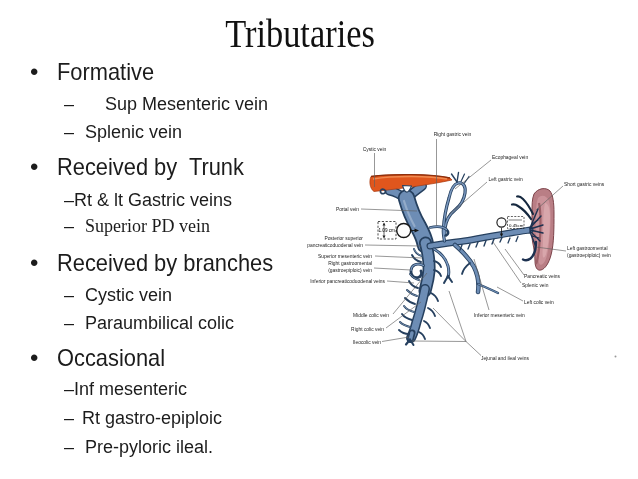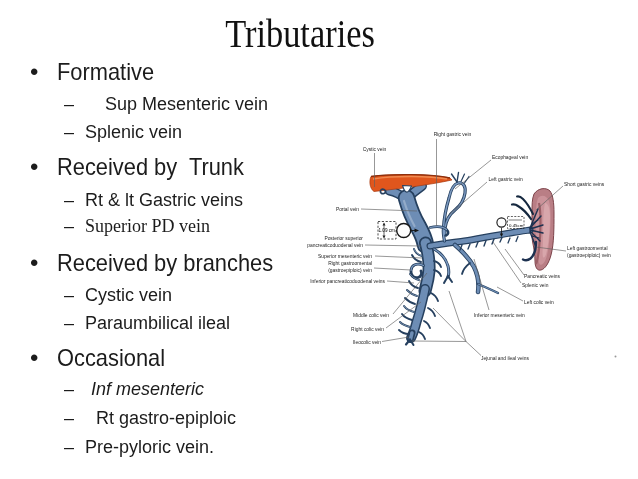--- a/index.html
+++ b/index.html
@@ -20,39 +20,39 @@
 <span class="l b" style="left:30px;top:58px;">•</span>
 <span class="l m" style="left:57px;top:58px;">Formative</span>
 <span class="l d" style="left:64px;top:94px;">–</span>
 <span class="l s" style="left:85px;top:94px;margin-left:20px;">Sup Mesenteric vein</span>
 <span class="l d" style="left:64px;top:122px;">–</span>
 <span class="l s" style="left:85px;top:122px;">Splenic vein</span>
 
 <span class="l b" style="left:30px;top:153px;">•</span>
 <span class="l m" style="left:57px;top:153px;">Received by  Trunk</span>
 <span class="l d" style="left:64px;top:190px;">–</span>
-<span class="l s" style="left:85px;top:190px;">Rt &amp; lt Gastric veins</span>
+<span class="l s" style="left:74px;top:190px;">Rt &amp; lt Gastric veins</span>
 <span class="l d" style="left:64px;top:216px;">–</span>
 <span class="l s" style="left:85px;top:216px;font-family:Liberation Serif, serif;">Superior PD vein</span>
 
 <span class="l b" style="left:30px;top:249px;">•</span>
 <span class="l m" style="left:57px;top:249px;">Received by branches</span>
 <span class="l d" style="left:64px;top:285px;">–</span>
 <span class="l s" style="left:85px;top:285px;">Cystic vein</span>
 <span class="l d" style="left:64px;top:313px;">–</span>
-<span class="l s" style="left:85px;top:313px;">Paraumbilical ileal</span>
+<span class="l s" style="left:85px;top:313px;">Paraumbilical colic</span>
 
 <span class="l b" style="left:30px;top:344px;">•</span>
 <span class="l m" style="left:57px;top:344px;">Occasional</span>
 <span class="l d" style="left:64px;top:379px;">–</span>
-<span class="l s" style="left:91px;top:379px;font-style:italic;">Inf mesenteric</span>
+<span class="l s" style="left:74px;top:379px;">Inf mesenteric</span>
 <span class="l d" style="left:64px;top:408px;">–</span>
-<span class="l s" style="left:96px;top:408px;text-align:right;">Rt gastro-epiploic</span>
+<span class="l s" style="left:82px;top:408px;text-align:right;">Rt gastro-epiploic</span>
 <span class="l d" style="left:64px;top:437px;">–</span>
-<span class="l s" style="left:85px;top:437px;">Pre-pyloric vein.</span>
+<span class="l s" style="left:85px;top:437px;">Pre-pyloric ileal.</span>
 
 <svg style="position:absolute;left:290px;top:112px;" width="348" height="280" viewBox="290 112 348 280">
 
   <path d="M534,194 C538,188 546,187 550,191 C553,195 554,203 554,213 C554,228 554,244 551,255 C549,263 545,269 541,270 C537,271 535,267 535,261 C535,255 534,249 533,244 C532,240 532,235 532,230 C532,224 532,218 532,212 C532,205 532,199 534,194 Z" fill="#b97e85" stroke="#7d434a" stroke-width="1"></path>
   <path d="M538,198 C542,194 547,196 549,201 C551,208 551,220 550,232 C549,245 548,255 545,261 C543,265 540,266 539,263 C538,259 538,253 537,247 C536,238 535,228 536,218 C536,210 536,203 538,198 Z" fill="#cb939a"></path>
   <path d="M545,203 C548,203 550,208 550,216 C550,228 549,240 547,250 C546,256 544,259 543,257 C542,254 543,247 543,240 C543,228 543,212 545,203 Z" fill="#d8a6ab"></path>
   <path d="M539,203 C541,212 541,232 539,249 C538,257 537,262 536,264" fill="none" stroke="#9b5f66" stroke-width="2.2"></path>
 
   <g fill="none" stroke-linecap="round">
 

